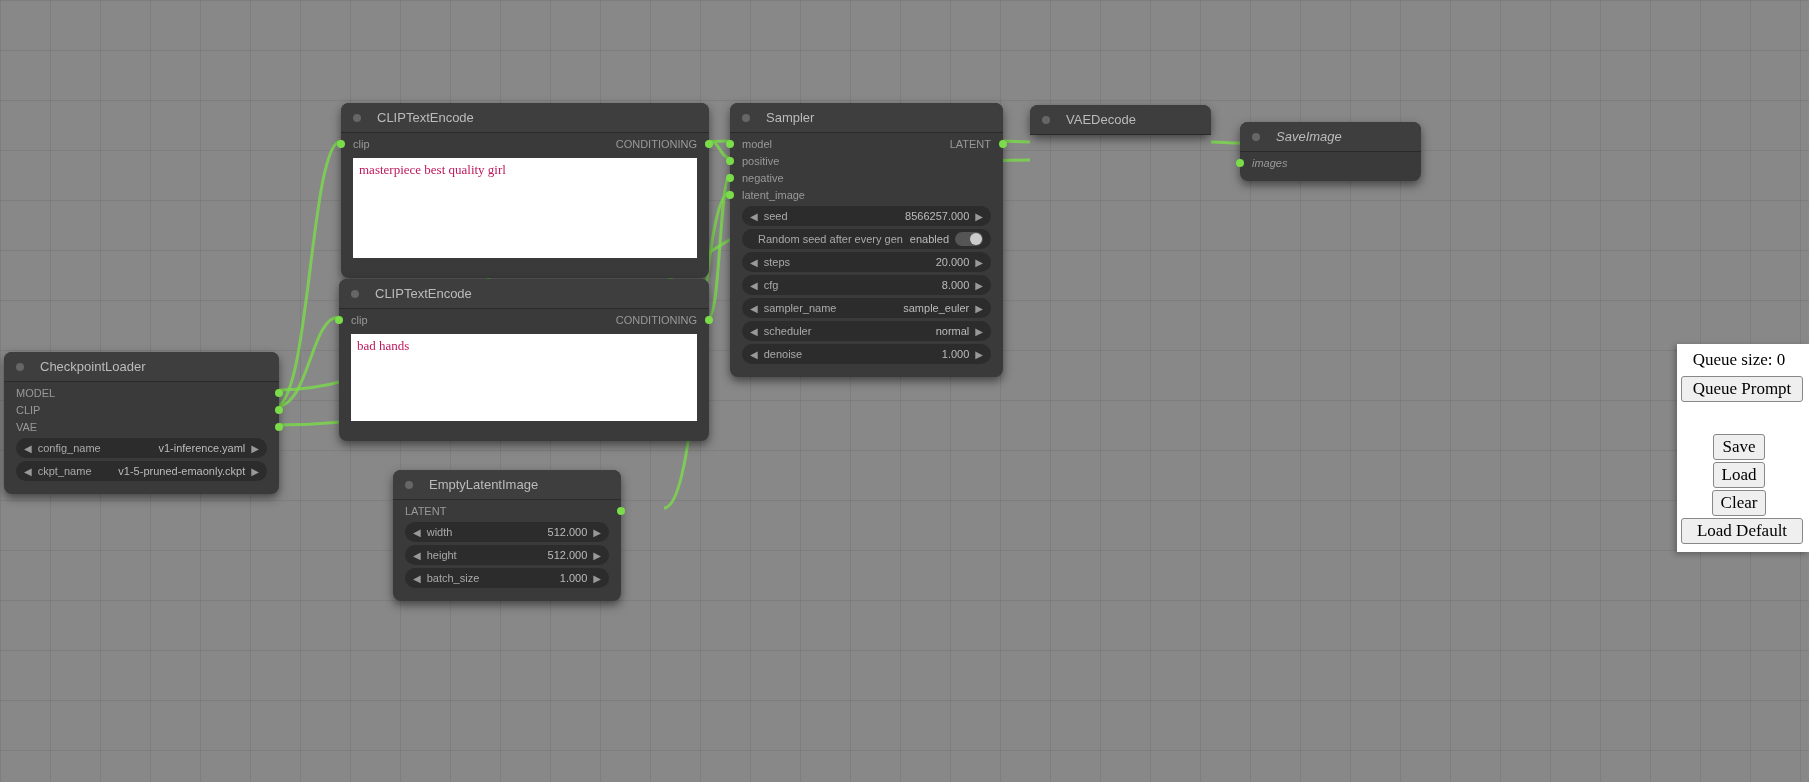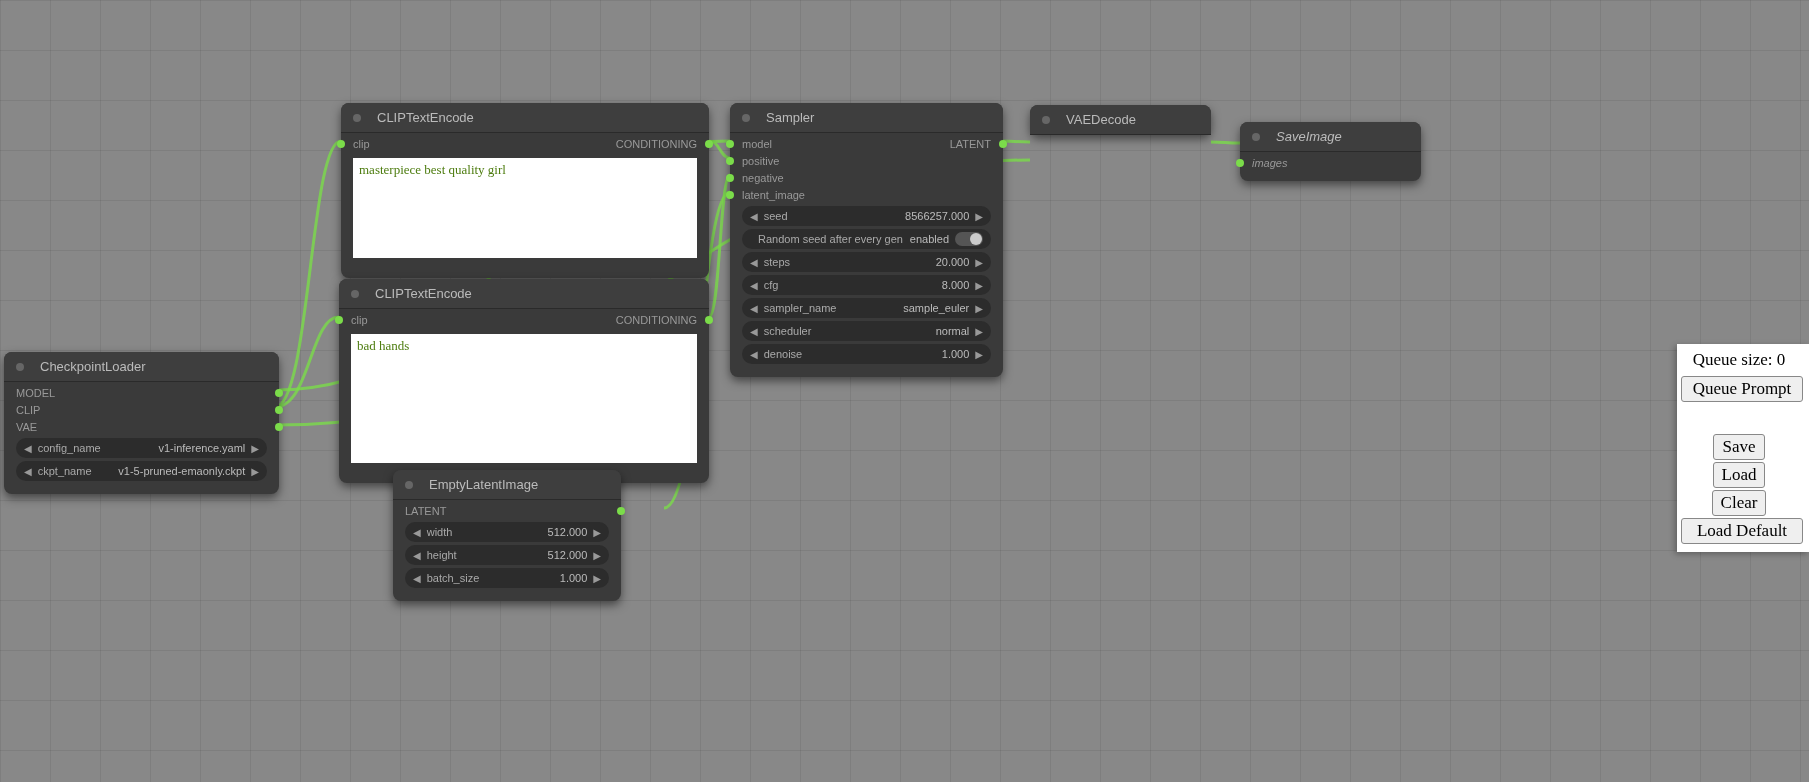--- a/index.html
+++ b/index.html
@@ -95,21 +95,21 @@
     justify-content: flex-end;
   }
   .toggle-pill.on { justify-content: flex-end; }
   .toggle-knob {
     width: 12px; height: 12px; border-radius: 50%;
     background: #ccc;
   }
   .textarea {
     margin: 6px 12px 10px 12px;
     background: #fff;
-    color: #4d7c0f;
+    color: #be185d;
     font-family: serif;
     font-size: 13px;
     padding: 4px 6px;
     height: 100px;
     overflow: hidden;
   }
   .side-panel {
     position: absolute;
     right: 0;
     top: 344px;
@@ -229,21 +229,21 @@
     <div class="io-row">
       <span class="port in"></span>
       <span class="io-left">
           <span>clip</span>
         </span>
       <span class="io-right">
           <span>CONDITIONING</span>
         </span>
       <span class="port out"></span>
     </div>
-    <div class="textarea" style="height:129px;">bad hands</div>
+    <div class="textarea" style="height:87px;">bad hands</div>
   </div>
 </div>
 
 <div class="node" style="left:393px; top:470px; width:228px;">
   <div class="node-title">
     <span class="title-dot"></span>
     <span>EmptyLatentImage</span>
   </div>
   <div class="node-body">
     <div class="io-row">

